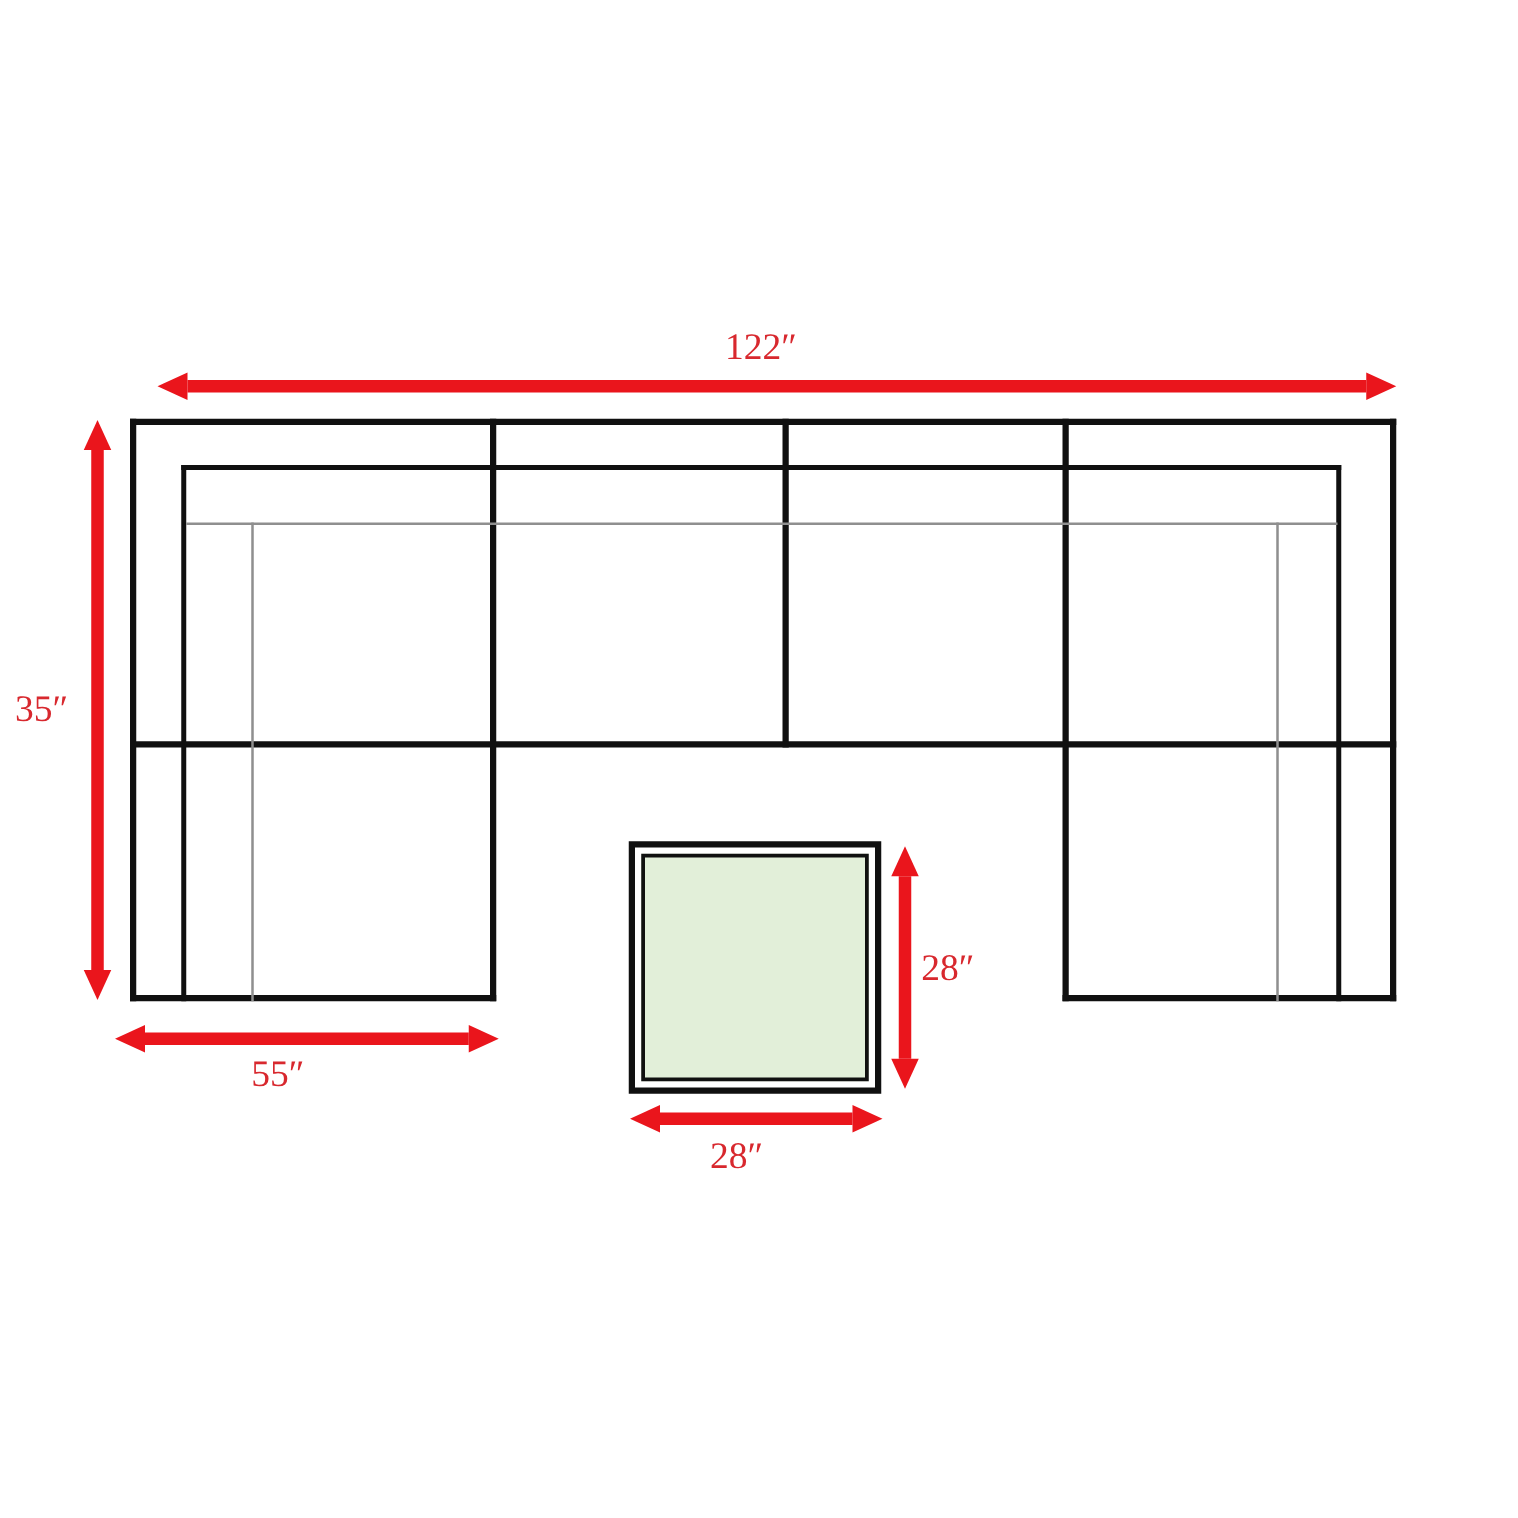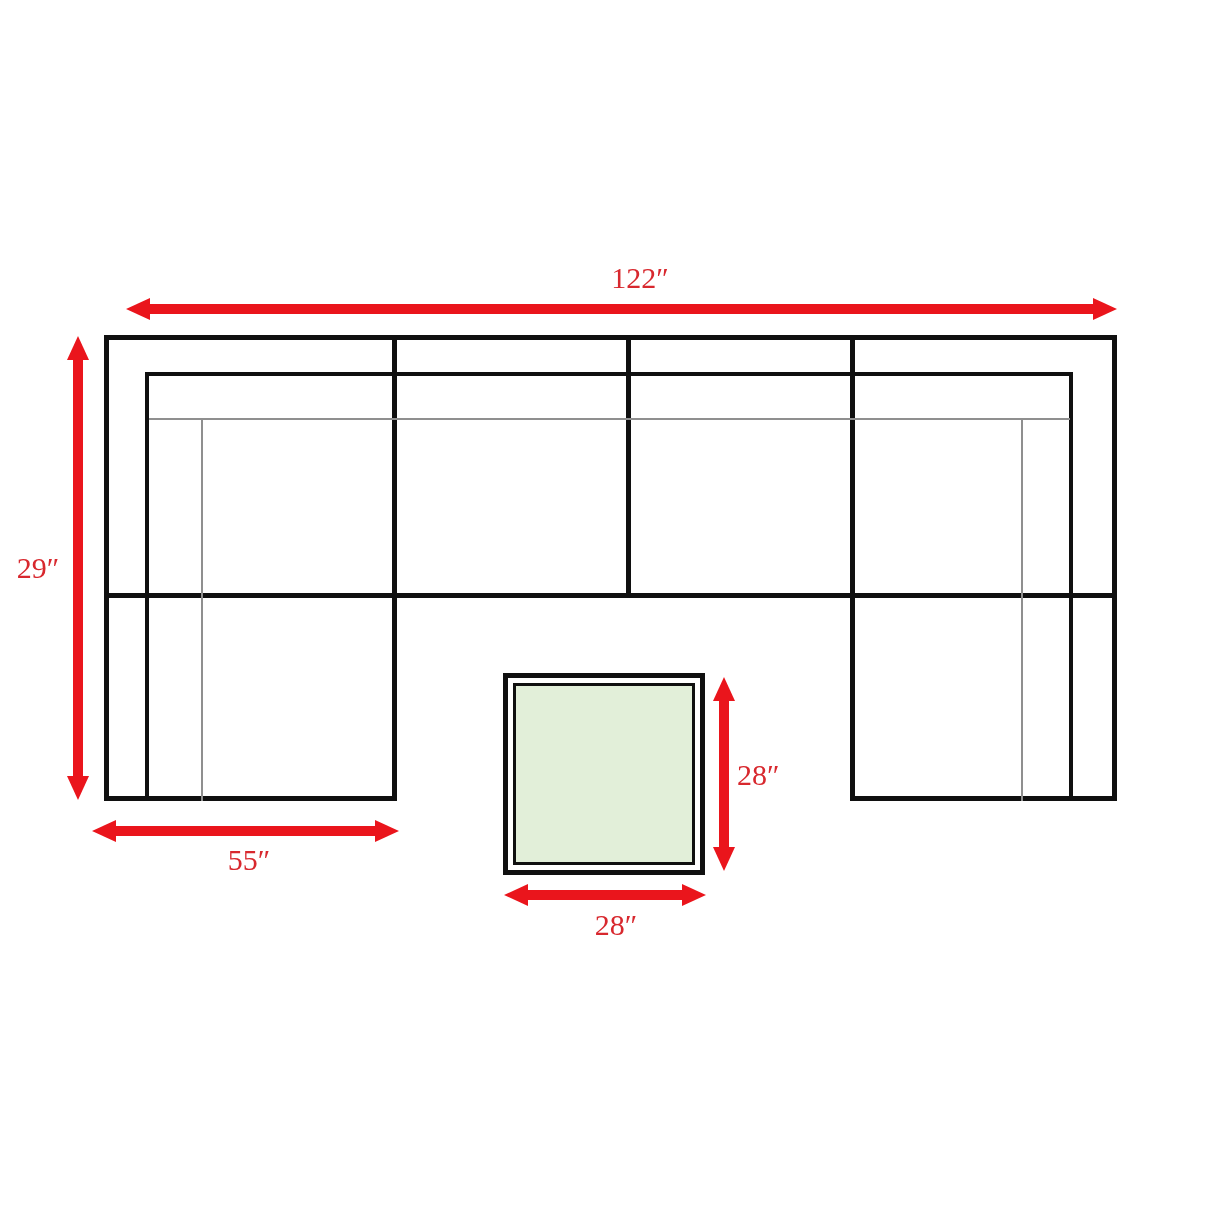--- a/index.html
+++ b/index.html
@@ -69,21 +69,20 @@
   .arrow-28v { left:713px; top:677px; width:22px;  height:194px; }
   .arrow-28h { left:504px; top:884px; width:202px; height:22px; }
 
   
   .dim-label {
     position: absolute;
     color: var(--label, #d8282e);
     font-size: 30px;
     line-height: 1;
     white-space: nowrap;
-    text-align: center;
   }
   .label-122 { left:580px; top:263px; width:120px; }
   .label-61  { left:12px;  top:553px; width:52px;  }
   .label-33  { left:201px; top:845px; width:96px;  }
   .label-28v { left:737px; top:760px; }
   .label-28h { left:568px; top:910px; width:96px;  }
 </style>
 </head>
 <body>
 
@@ -135,18 +134,18 @@
     <div class="head down"></div>
   </div>
 
   <div class="arrow h arrow-28h">
     <div class="head left"></div>
     <div class="bar"></div>
     <div class="head right"></div>
   </div>
 
   <div class="dim-label label-122">122″</div>
-  <div class="dim-label label-61">29″</div>
+  <div class="dim-label label-61">35″</div>
   <div class="dim-label label-33">55″</div>
   <div class="dim-label label-28v">28″</div>
   <div class="dim-label label-28h">28″</div>
 
 </div>
 
 </body></html>

